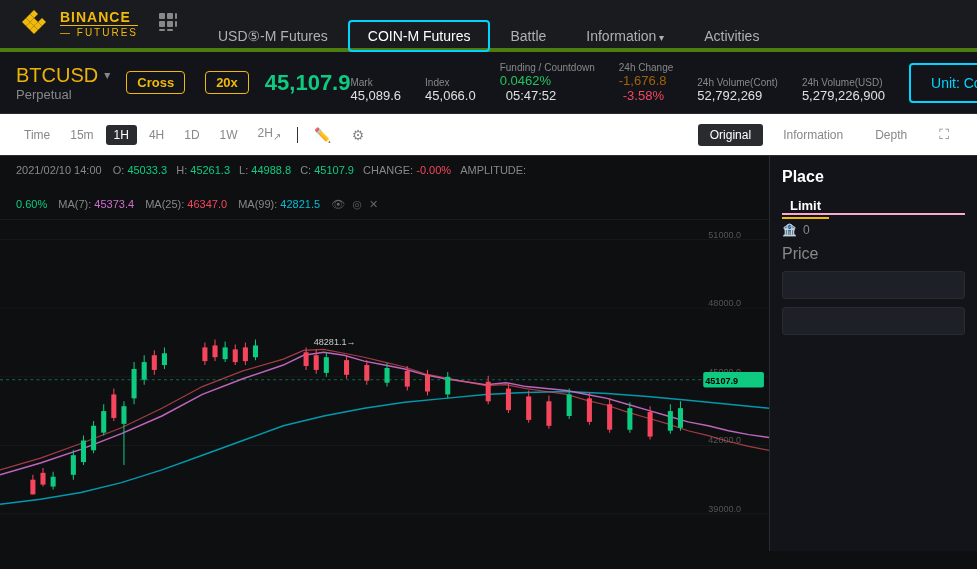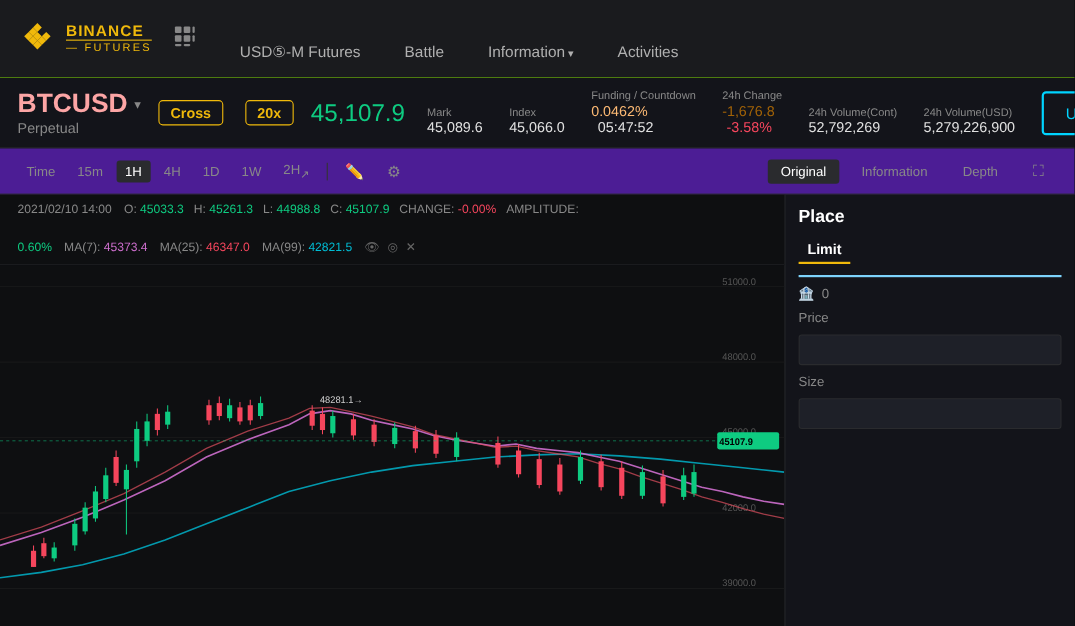--- a/index.html
+++ b/index.html
@@ -10,23 +10,23 @@
       font-family: 'Arial', sans-serif;
       color: #e0e0e0;
       overflow: hidden;
     }
 
     
     .header {
       display: flex;
       align-items: center;
       background: #1a1b1e;
-      height: 71px;
+      height: 52px;
       padding: 0 16px;
-      border-bottom: 1px solid #4d7c0f;
+      border-bottom: 4px solid #4d7c0f;
     }
 
     .logo {
       display: flex;
       align-items: center;
       margin-right: 20px;
     }
 
     .logo-icon {
       width: 36px;
@@ -103,23 +103,23 @@
       margin-right: 16px;
     }
 
     .pair-name {
       display: flex;
       align-items: center;
       gap: 6px;
     }
 
     .pair-name .symbol {
-      font-size: 24px;
-      font-weight: 700;
-      color: #fca5a5;
+      font-size: 20px;
+      font-weight: 400;
+      color: #eab308;
     }
 
     .pair-name .dropdown-arrow {
       color: #888;
       font-size: 12px;
     }
 
     .pair-type {
       font-size: 13px;
       color: #888;
@@ -137,23 +137,22 @@
       color: #f0b90b;
       padding: 3px 10px;
       border-radius: 4px;
       font-size: 13px;
       font-weight: 600;
       cursor: pointer;
     }
 
     .price-main {
       font-size: 22px;
-      font-weight: 400;
+      font-weight: 700;
       color: #0ecb81;
-      margin-right: 20px;
     }
 
     .stats-row {
       display: flex;
       align-items: flex-end;
       gap: 24px;
       flex: 1;
     }
 
     .stat-item {
@@ -181,21 +180,21 @@
       font-size: 14px;
       color: #e0e0e0;
       white-space: nowrap;
       margin-left: auto;
     }
 
     .unit-box span { color: #00d4ff; }
 
     
     .chart-toolbar {
-      background: #4c1d95;
+      background: #ffffff;
       display: flex;
       align-items: center;
       padding: 8px 16px;
       gap: 4px;
       border-bottom: 1px solid #2a2b2e;
     }
 
     .time-btn {
       padding: 3px 8px;
       font-size: 12px;
@@ -269,40 +268,40 @@
     .chart-info-bar .cyan { color: #00bcd4; }
 
     .chart-canvas {
       width: 100%;
       height: calc(100% - 52px);
       position: relative;
     }
 
     
     .right-panel {
-      width: 264px;
+      width: 208px;
       background: #13141a;
       border-left: 1px solid #2a2b2e;
       padding: 12px;
       display: flex;
       flex-direction: column;
       gap: 8px;
     }
 
     .place-order-title {
       font-size: 16px;
       font-weight: 600;
       color: #fff;
     }
 
     .order-type-tabs {
       display: flex;
       gap: 0;
-      border-bottom: 2px solid #7dd3fc;
-      padding-bottom: 16px;
+      border-bottom: 2px solid #f9a8d4;
+      padding-bottom: 0;
     }
 
     .order-type-tab {
       font-size: 13px;
       color: #888;
       cursor: pointer;
       padding: 4px 8px;
     }
 
     .order-type-tab.active {
@@ -359,20 +358,21 @@
       <rect x="1" y="9" width="6" height="6" rx="1"></rect>
       <rect x="9" y="9" width="6" height="6" rx="1"></rect>
       <rect x="17" y="9" width="2" height="6" rx="1"></rect>
       <rect x="1" y="17" width="6" height="2" rx="1"></rect>
       <rect x="9" y="17" width="6" height="2" rx="1"></rect>
     </svg>
   </div>
 
   <nav class="nav">
     <div class="nav-item">USD⑤-M Futures</div>
+    <div class="nav-item active">COIN-M Futures</div>
     <div class="nav-item">Battle</div>
     <div class="nav-item dropdown">Information</div>
     <div class="nav-item">Activities</div>
   </nav>
 </div>
 
 <div class="sub-header">
   <div class="pair-info">
     <div class="pair-name">
       <span class="symbol">BTCUSD</span>
@@ -393,21 +393,21 @@
       <span class="stat-label">Mark</span>
       <span class="stat-value">45,089.6</span>
     </div>
     <div class="stat-item">
       <span class="stat-label">Index</span>
       <span class="stat-value">45,066.0</span>
     </div>
     <div class="stat-item">
       <span class="stat-label">Funding / Countdown</span>
       <span class="stat-value">
-        <span class="orange" style="color:#fdba74;">0.0462%</span>
+        <span class="orange" style="color:#22c55e;">0.0462%</span>
         <span style="color:#e0e0e0; margin-left:6px;">05:47:52</span>
       </span>
     </div>
     <div class="stat-item">
       <span class="stat-label">24h Change</span>
       <span class="stat-value red">
         <span style="color:#a16207;">-1,676.8</span>
         <span style="color:#f6465d; margin-left:4px;">-3.58%</span>
       </span>
     </div>
@@ -628,19 +628,18 @@
 
     <div class="order-type-tabs">
       <div class="order-type-tab active">Limit</div>
     </div>
 
     <div class="order-row">
       <span>🏦</span>
       <span>0</span>
     </div>
 
-    <div style="font-size:12px; color:#888;">Price</div>
+    <div style="font-size:16px; color:#888;">Price</div>
     <input class="order-input" type="text" style="">
 
-    <div style="font-size:12px; color:#888;">Size</div>
     <input class="order-input" type="text" style="">
   </div>
 </div>
 
 </body></html>

